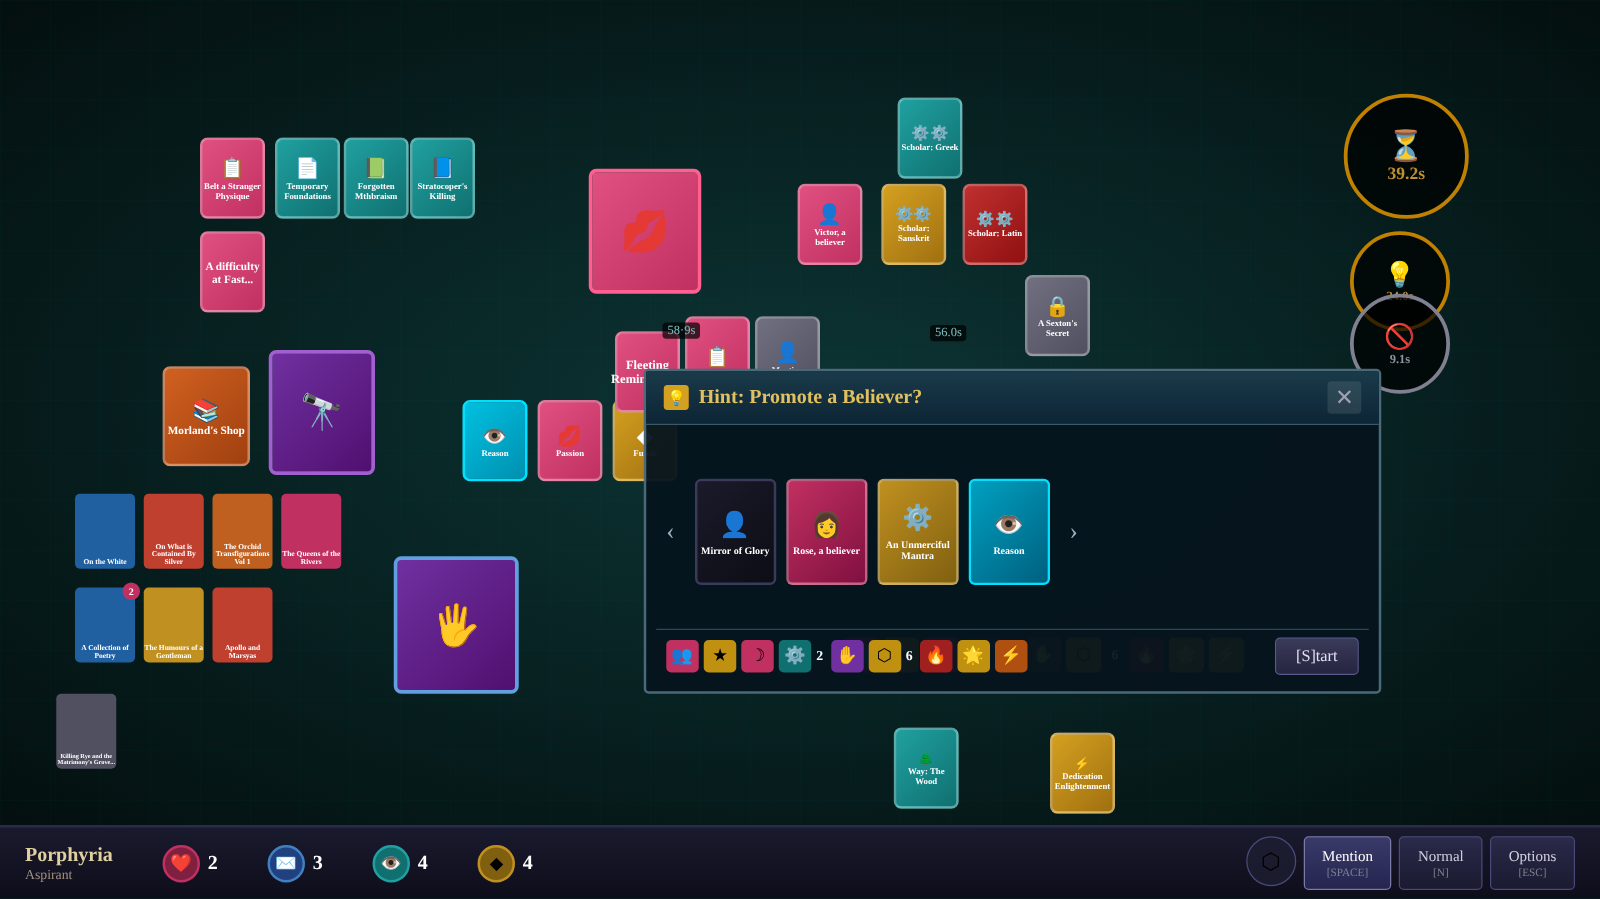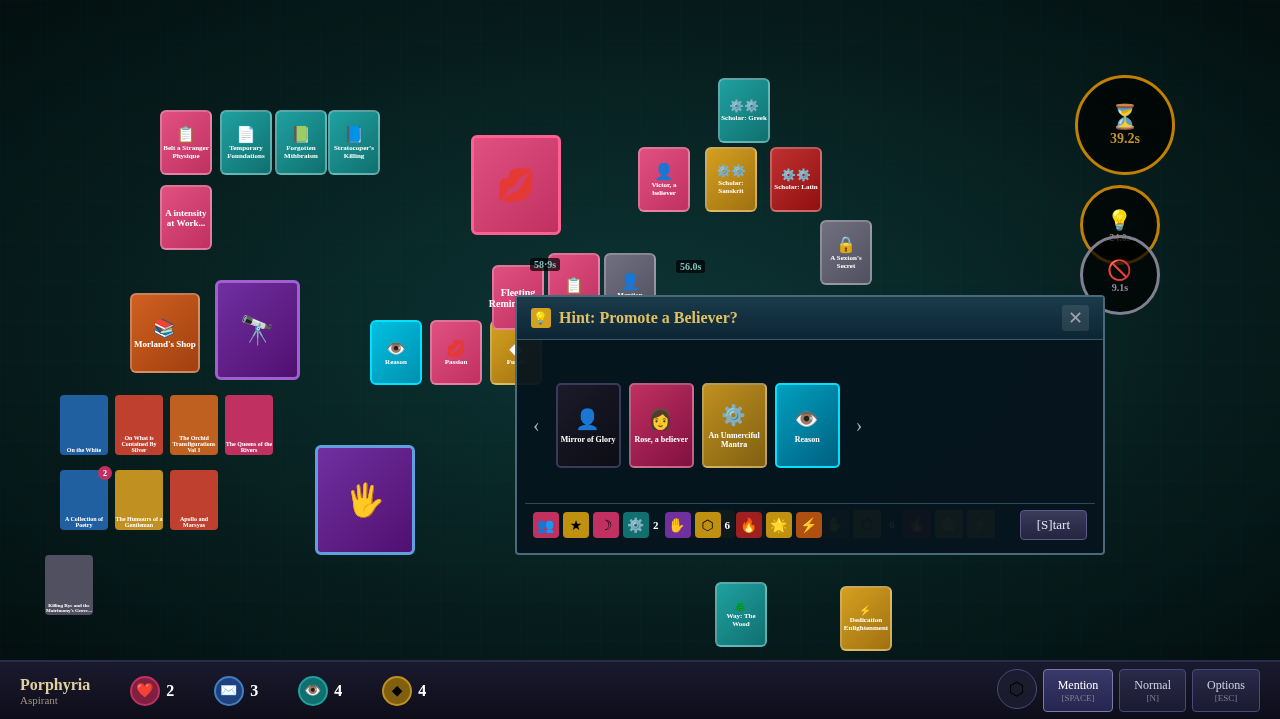--- a/index.html
+++ b/index.html
@@ -336,21 +336,21 @@
       font-weight: bold;
     }
 
     
     .timer-text {
       position: absolute;
       background: rgba(0,0,0,0.7);
       border-radius: 3px;
       color: #80c0c0;
       font-size: 10px;
-      font-weight: bold;
+      font-weight: normal;
       padding: 1px 4px;
       text-align: right;
     }
   </style>
 </head>
 <body>
 
 <div id="game-board">
 
   <svg style="position:absolute;top:0;left:0;width:100%;height:100%;opacity:0.05" xmlns="http://www.w3.org/2000/svg">
@@ -372,21 +372,21 @@
   </div>
   <div class="card card-teal card-small" style="top:110px;left:275px;">
     <div style="font-size:16px">📗</div>
     <div>Forgotten Mthbraism</div>
   </div>
   <div class="card card-teal card-small" style="top:110px;left:328px;">
     <div style="font-size:16px">📘</div>
     <div>Stratocoper's Killing</div>
   </div>
   <div class="card card-pink card-small" style="top:185px;left:160px;">
-    <div style="font-size:9px">A intensity at Work...</div>
+    <div style="font-size:9px">A difficulty at Fast...</div>
   </div>
 
   <div class="card card-purple" style="top:280px;left:215px;width:85px;height:100px;border:3px solid #a060d0;">
     <div style="font-size:28px">🔭</div>
   </div>
 
   <div class="card card-cyan card-small" style="top:320px;left:370px;">
     <div style="font-size:16px">👁️</div>
     <div>Reason</div>
   </div>
@@ -498,21 +498,21 @@
   <div class="timer-circle" style="top:185px;right:120px;width:80px;height:80px;border-color:#c08000;">
     <div style="font-size:20px">💡</div>
     <div style="font-size:10px;color:#c09030">24.0s</div>
   </div>
 
   <div class="timer-circle" style="top:235px;right:120px;width:80px;height:80px;border-color:#808090;">
     <div style="font-size:20px">🚫</div>
     <div style="font-size:10px;color:#9090a0">9.1s</div>
   </div>
 
-  <div class="timer-text" style="top:260px;left:676px;">56.0s</div>
+  <div class="timer-text" style="top:260px;left:744px;">56.0s</div>
 
   <div style="position:absolute;top:510px;right:285px;display:flex;gap:4px;">
     <div style="width:28px;height:28px;background:#c03060;border-radius:4px;display:flex;align-items:center;justify-content:center;font-size:14px;">👥</div>
     <div style="width:28px;height:28px;background:#c09020;border-radius:4px;display:flex;align-items:center;justify-content:center;font-size:14px;">★</div>
     <div style="width:28px;height:28px;background:#c03060;border-radius:4px;display:flex;align-items:center;justify-content:center;font-size:14px;">☽</div>
     <div style="width:28px;height:28px;background:#2a2a4a;border-radius:4px;display:flex;align-items:center;justify-content:center;font-size:14px;">⚙️</div>
     <div style="width:14px;height:28px;background:transparent;display:flex;align-items:center;justify-content:center;font-size:11px;color:#fff;font-weight:bold;">2</div>
     <div style="width:28px;height:28px;background:#604020;border-radius:4px;display:flex;align-items:center;justify-content:center;font-size:14px;">✋</div>
     <div style="width:28px;height:28px;background:#c09020;border-radius:4px;display:flex;align-items:center;justify-content:center;font-size:14px;">⬡</div>
     <div style="width:14px;height:28px;background:transparent;display:flex;align-items:center;justify-content:center;font-size:11px;color:#fff;font-weight:bold;">6</div>

